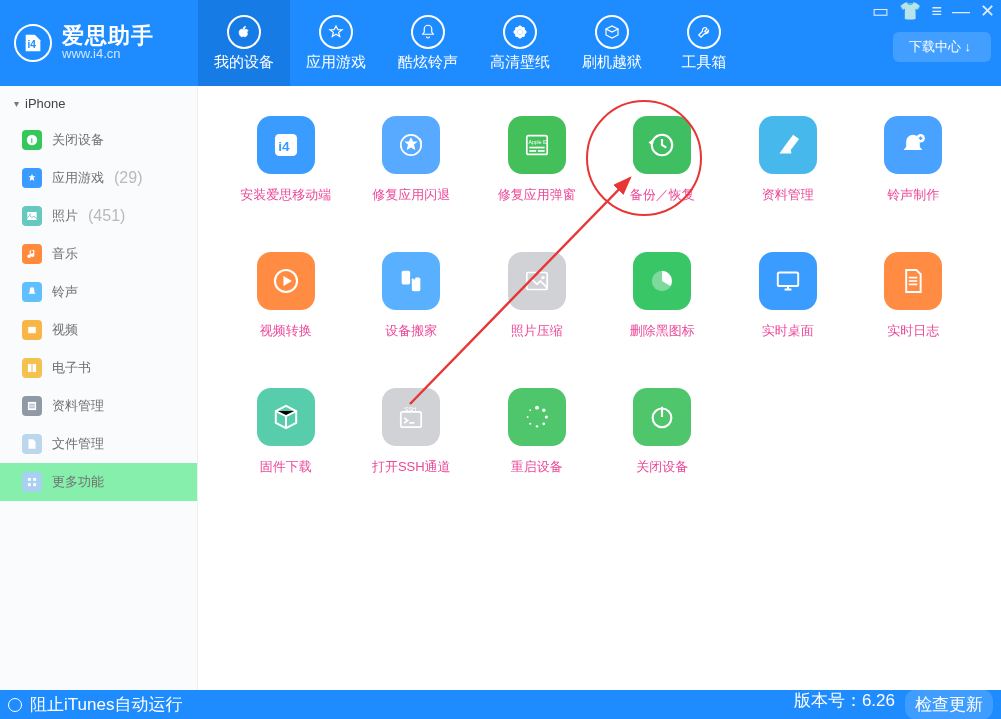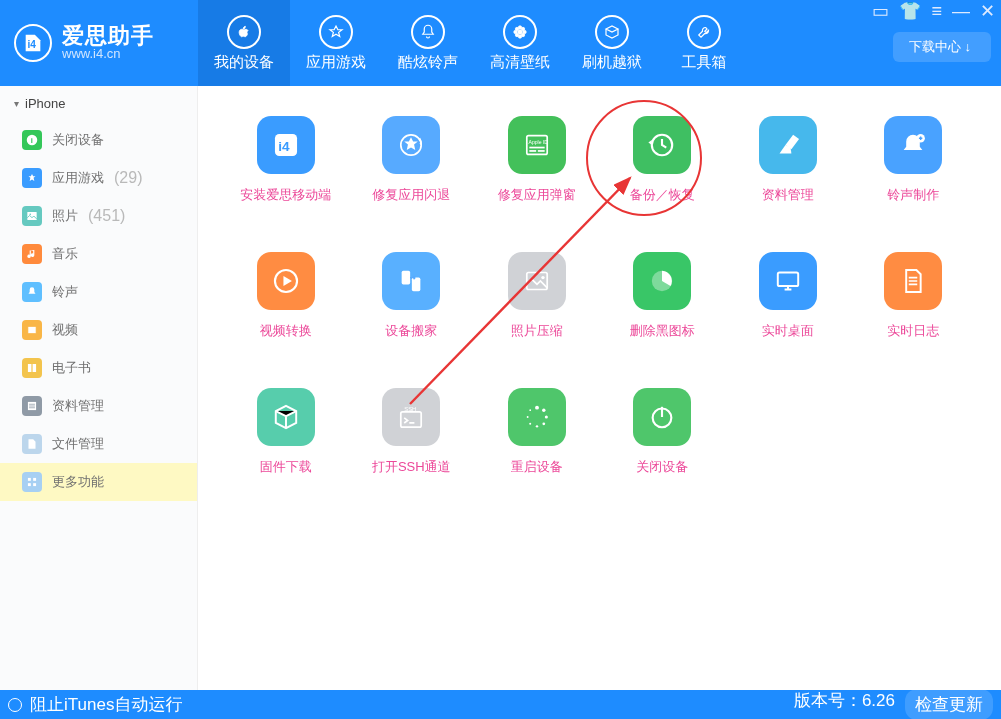--- a/index.html
+++ b/index.html
@@ -107,21 +107,21 @@
   }
   .side-head .chev { font-size: 10px; color: #777;}
   .side-list { }
   .side-item {
     display: flex; align-items: center;
     gap: 10px;
     padding: 9px 14px 9px 22px;
     cursor: pointer;
     color: #707070;
   }
-  .side-item.selected { background: #fef9c3; }
+  .side-item.selected { background: #86efac; }
   .side-item .count { color: #b9b9b9; font-size: 16px; }
   .side-ico {
     width: 20px; height: 20px;
     display: flex; align-items: center; justify-content: center;
     border-radius: 4px;
     flex-shrink: 0;
   }
   .side-ico svg { width: 14px; height: 14px; }
   .c-green  { background: #34c759; }
   .c-blue   { background: #3a9cff; }

